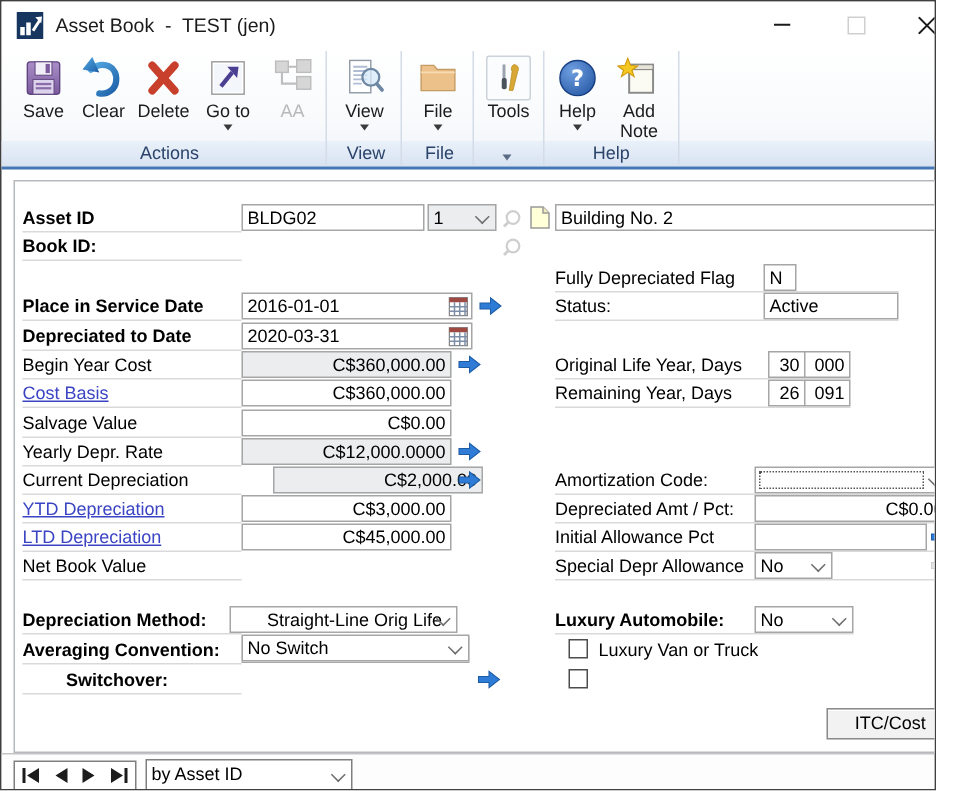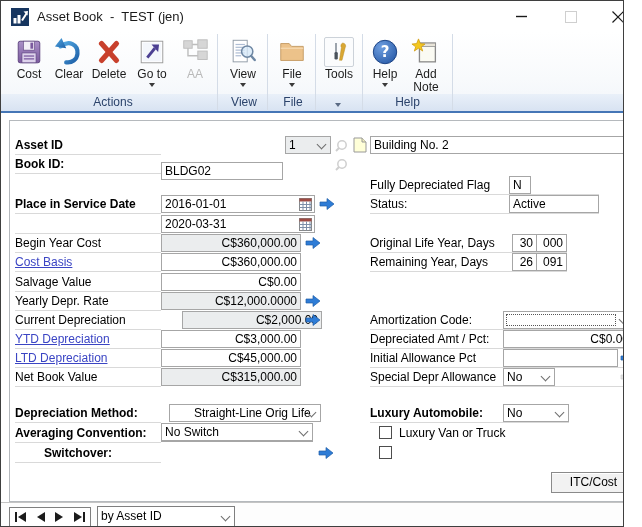--- a/index.html
+++ b/index.html
@@ -98,21 +98,21 @@
             </linearGradient>
           </defs>
         <rect x="4.5" y="4.5" width="23" height="23" rx="2" fill="url(#gpu)" stroke="#5f4580"></rect>
         <rect x="10" y="4.5" width="12" height="9.5" fill="#f2eef7" stroke="#5f4580" stroke-width="0.7"></rect>
         <rect x="17.5" y="6" width="3" height="6.5" fill="#7b5a9e"></rect>
         <rect x="8.5" y="17" width="15" height="10.5" fill="#ded3ec" stroke="#5f4580" stroke-width="0.7"></rect>
         <rect x="10.5" y="19.5" width="11" height="1.6" fill="#8a6cab"></rect>
           <rect x="10.5" y="22.5" width="11" height="1.6" fill="#8a6cab"></rect>
         </svg>
     </div>
-    <div class="tlabel">Cost</div>
+    <div class="tlabel">Save</div>
   </div>
 
   <div class="tbtn" style="left:48px;width:40px;">
     <div class="ticon">
       <svg viewBox="0 0 32 32" width="30" height="30">
         <defs>
             <linearGradient id="gbl" x1="0" y1="0" x2="1" y2="1">
               <stop offset="0" stop-color="#54abe4"></stop>
               <stop offset="1" stop-color="#1d5fa7"></stop>
             </linearGradient>
@@ -271,21 +271,21 @@
   <div class="rl" style="left:369px;top:212px;width:229px;"></div>
   <div class="rl" style="left:369px;top:251px;width:197px;"></div>
   <div class="rl" style="left:369px;top:270px;width:197px;"></div>
   <div class="rl" style="left:369px;top:328px;width:263px;"></div>
   <div class="rl" style="left:369px;top:347px;width:263px;"></div>
   <div class="rl" style="left:369px;top:366px;width:263px;"></div>
   <div class="rl" style="left:369px;top:385px;width:263px;"></div>
   <div class="rl" style="left:369px;top:421px;width:199px;"></div>
 
   <div class="lbl b" style="left:14px;top:135px;">Asset ID</div>
-  <div class="fld" style="left:160px;top:135px;width:122px;margin-top:26px;">BLDG02</div>
+  <div class="fld" style="left:160px;top:135px;width:122px;">BLDG02</div>
   <div class="fld combo ro" style="left:284px;top:135px;width:46px;">
     <span>1</span>
     <span class="chev"></span>
   </div>
   <span class="xarr" style="left:332px;top:137px;">
     <svg viewBox="0 0 16 16" width="16" height="16">
         <path d="M3 13 L6 10" stroke="#cfcfcf" stroke-width="2"></path>
       <circle cx="9" cy="7" r="4.2" fill="none" stroke="#cfcfcf" stroke-width="1.5"></circle>
       </svg>
   </span>
@@ -325,20 +325,21 @@
             <line x1="11" y1="3.5" x2="11" y2="12.5"></line>
           </g>
         </svg>
     </span>
   </div>
   <span class="xarr" style="left:318px;top:196px;">
     <svg viewBox="0 0 16 14" width="16" height="14">
         <polygon points="1,5 8,5 8,1.5 15,7 8,12.5 8,9 1,9" fill="#2e7cd6" stroke="#1c5ca6" stroke-width="0.7"></polygon>
       </svg>
   </span>
+  <div class="lbl b" style="left:14px;top:214px;">Depreciated to Date</div>
   <div class="fld" style="left:160px;top:214px;width:154px;">
     <span>2020-03-31</span>
     <span class="cal">
       <svg viewBox="0 0 13 13" width="13" height="13">
           <rect x="0.5" y="0.5" width="12" height="12" fill="#fff" stroke="#888"></rect>
         <rect x="0.5" y="0.5" width="12" height="3" fill="#9e4a43"></rect>
         <g stroke="#7c8ea8" stroke-width="1">
             <line x1="0.5" y1="6.5" x2="12.5" y2="6.5"></line>
             <line x1="0.5" y1="9.5" x2="12.5" y2="9.5"></line>
         <line x1="4" y1="3.5" x2="4" y2="12.5"></line>
@@ -379,21 +380,20 @@
       </svg>
   </span>
 
   <div class="lbl link" style="left:14px;top:329px;">YTD Depreciation</div>
   <div class="fld money" style="left:160px;top:329px;width:140px;">C$3,000.00</div>
 
   <div class="lbl link" style="left:14px;top:348px;">LTD Depreciation</div>
   <div class="fld money" style="left:160px;top:348px;width:140px;">C$45,000.00</div>
 
   <div class="lbl" style="left:14px;top:367px;">Net Book Value</div>
-  <div class="fld money ro" style="left:160px;top:367px;width:140px;">C$315,000.00</div>
 
   <div class="lbl" style="left:369px;top:233px;">Original Life Year, Days</div>
   <div class="fld money" style="left:511px;top:233px;width:25px;">30</div>
   <div class="fld money" style="left:535px;top:233px;width:31px;">000</div>
   <div class="lbl" style="left:369px;top:252px;">Remaining Year, Days</div>
   <div class="fld money" style="left:511px;top:252px;width:25px;">26</div>
   <div class="fld money" style="left:535px;top:252px;width:31px;">091</div>
 
   <div class="lbl" style="left:369px;top:310px;">Amortization Code:</div>
   <div class="fld combo" style="left:502px;top:310px;width:130px;">
@@ -415,21 +415,21 @@
     <span>No</span>
     <span class="chev"></span>
   </div>
   <span class="xarr" style="left:619px;top:369px;">
     <svg viewBox="0 0 16 14" width="16" height="14">
         <polygon points="1,5 8,5 8,1.5 15,7 8,12.5 8,9 1,9" fill="#e3e3e3" stroke="#cfcfcf" stroke-width="0.7"></polygon>
       </svg>
   </span>
 
   <div class="lbl b" style="left:14px;top:403px;">Depreciation Method:</div>
-  <div class="fld combo" style="left:168px;top:403px;width:152px;padding-left:24px;">
+  <div class="fld combo" style="left:152px;top:403px;width:152px;padding-left:24px;">
     <span>Straight-Line Orig Life</span>
     <span class="chev"></span>
   </div>
   <div class="lbl b" style="left:14px;top:423px;">Averaging Convention:</div>
   <div class="fld combo" style="left:160px;top:423px;width:152px;">
     <span>Half-Year</span>
     <span class="chev"></span>
   </div>
   <div class="lbl b" style="left:14px;top:443px;margin-left:29px;">Switchover:</div>
   <div class="fld combo" style="left:160px;top:422px;width:152px;">

